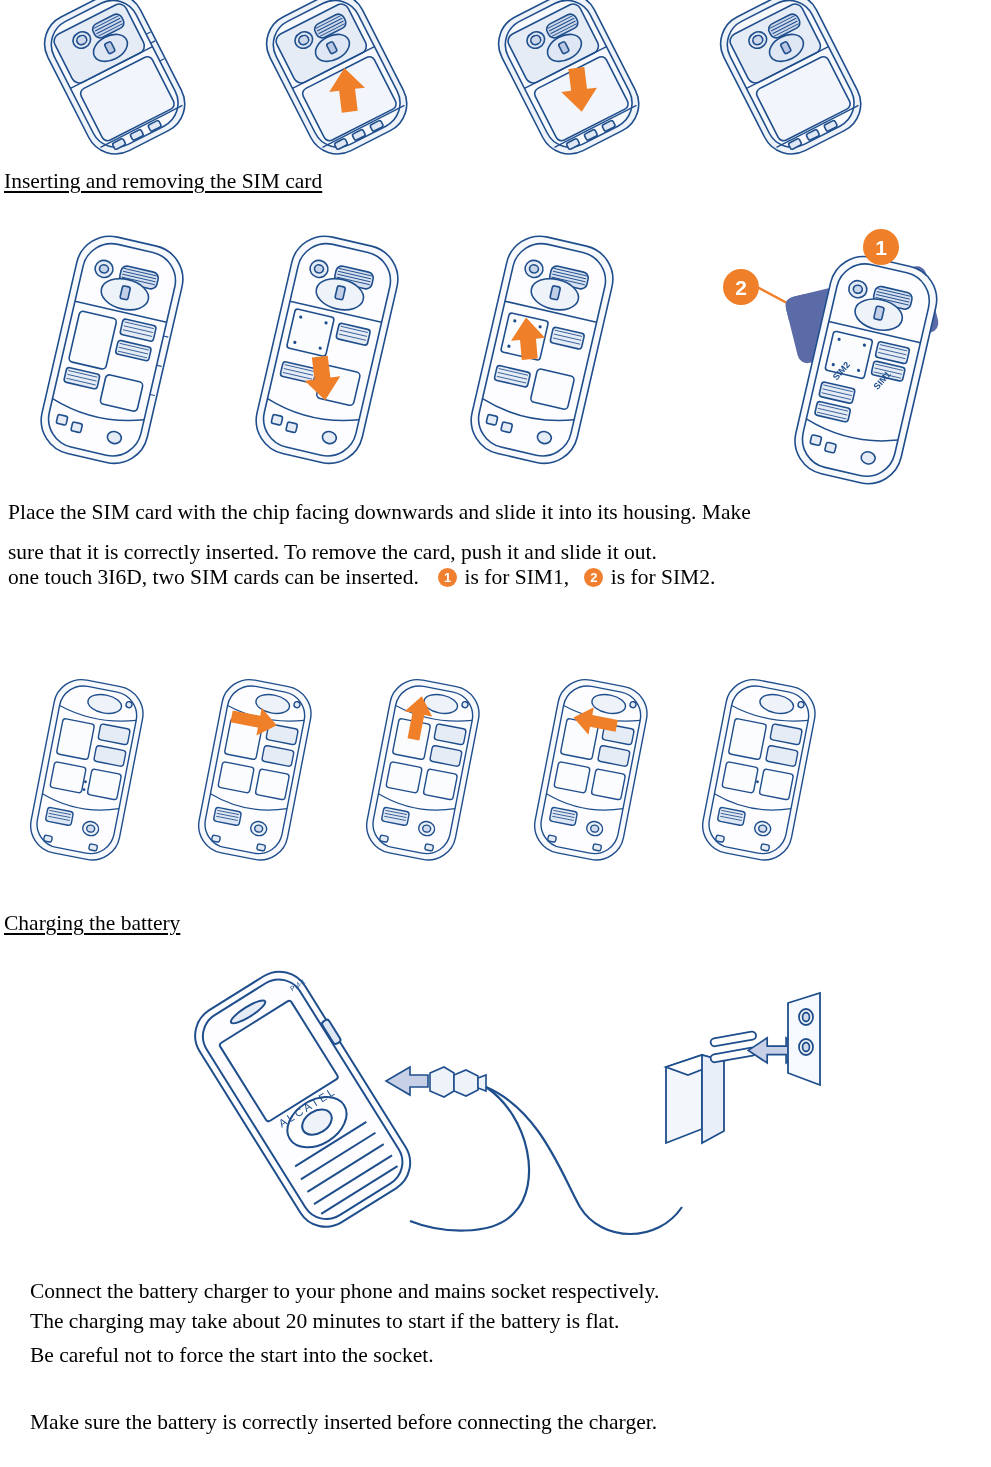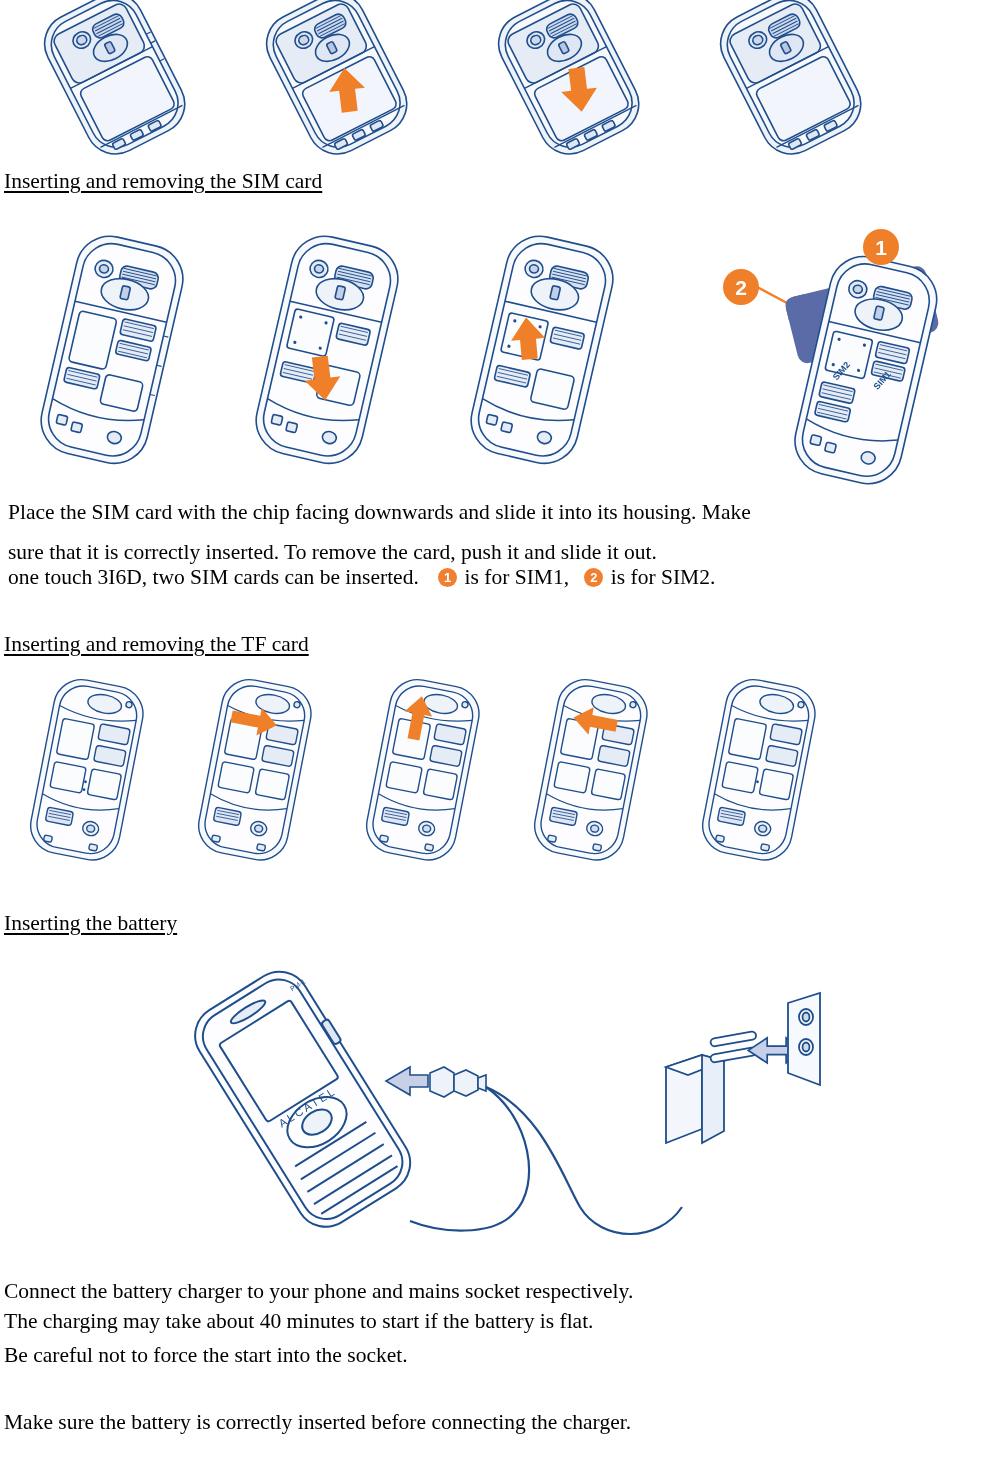--- a/index.html
+++ b/index.html
@@ -45,21 +45,21 @@
     background:#f08030;
     color:#fff;
     font-family:"Liberation Sans","DejaVu Sans",sans-serif;
     font-size:13px;
     font-weight:bold;
     line-height:19px;
     text-align:center;
     vertical-align:2px;
     margin:0 2px;
   }
-  .blk{position:absolute;font-size:21.5px;line-height:37px;white-space:nowrap;}
+  .blk{position:absolute;font-size:21.5px;line-height:37px;white-space:nowrap;margin-left:26px;}
 </style>
 </head>
 <body>
 
 <div class="page">
 
   <div class="fig-row" style="left:10px;top:-8px;gap:0;">
 
     <div class="fig-cell" style="width:212px;">
       <svg width="212" height="160" viewBox="0 0 212 160">
@@ -335,21 +335,20 @@
   <div class="para" style="left:8px;top:492px;">Place the SIM card with the chip facing downwards and slide it into its housing. Make</div>
 
   <div class="para" style="left:8px;top:557px;">
     <span>one touch 3I6D, two SIM cards can be inserted.</span>
     <span class="badge-inline" style="margin-left:14px;">1</span>
     <span>is for SIM1,</span>
     <span class="badge-inline" style="margin-left:10px;">2</span>
     <span>is for SIM2.</span>
   </div>
 
-  <div class="heading" style="left:4px;top:634px;">Inserting and removing the TF card</div>
 
   <div class="fig-row" style="left:4px;top:672px;gap:0;">
 
     <div class="fig-cell" style="width:168px;">
       <svg width="168" height="195" viewBox="0 0 168 195">
         <g transform="rotate(11 84 97)">
           <g fill="#f7f9fd" stroke="#1f4e8c" stroke-width="1.4">
             <rect x="38" y="10" width="90" height="176" rx="28"></rect>
             <rect x="44" y="16" width="78" height="164" rx="24" fill="#fdfdff"></rect>
             <path d="M44 40q39 12 78 0" fill="none" stroke-width="1.2"></path>
@@ -482,21 +481,21 @@
             <ellipse cx="98" cy="155" rx="8" ry="7" fill="#eef2f9"></ellipse>
             <ellipse cx="98" cy="155" rx="4" ry="3.5" fill="#d3ddee"></ellipse>
             <rect x="54" y="170" width="8" height="6" rx="2" fill="#e6ecf6"></rect>
             <rect x="100" y="170" width="8" height="6" rx="2" fill="#e6ecf6"></rect>
           </g>
         </g>
       </svg>
     </div>
   </div>
 
-  <div class="heading" style="left:4px;top:913px;">Inserting the battery</div>
+  <div class="heading" style="left:4px;top:913px;">Charging the battery</div>
 
   <div style="position:absolute;left:110px;top:945px;">
     <svg width="720" height="300" viewBox="0 0 720 300">
 
       <g transform="rotate(-32 190 150)">
         <g fill="#fdfdff" stroke="#1f4e8c" stroke-width="2">
           <rect x="128" y="30" width="124" height="250" rx="30"></rect>
           <rect x="135" y="37" width="110" height="236" rx="25"></rect>
           <ellipse cx="190" cy="52" rx="20" ry="5" fill="#e6ecf6"></ellipse>
           <rect x="148" y="64" width="84" height="92" rx="3" fill="#ffffff"></rect>
@@ -538,17 +537,17 @@
         <path d="M678 58 l32 -10 l0 92 l-32 -12 z" fill="#f6f9fd"></path>
         <ellipse cx="696" cy="72" rx="7" ry="8" fill="#ffffff"></ellipse>
         <ellipse cx="696" cy="72" rx="3.5" ry="4.5" fill="#cfd9ec"></ellipse>
         <ellipse cx="696" cy="102" rx="7" ry="8" fill="#ffffff"></ellipse>
         <ellipse cx="696" cy="102" rx="3.5" ry="4.5" fill="#cfd9ec"></ellipse>
       </g>
     </svg>
   </div>
 
   <div class="blk" style="left:4px;top:1273px;">Connect the battery charger to your phone and mains socket respectively.</div>
-  <div class="blk" style="left:4px;top:1303px;">The charging may take about 40 minutes to start if the battery is flat.</div>
+  <div class="blk" style="left:4px;top:1303px;">The charging may take about 20 minutes to start if the battery is flat.</div>
   <div class="blk" style="left:4px;top:1337px;">Be careful not to force the start into the socket.</div>
   <div class="blk" style="left:4px;top:1404px;">Make sure the battery is correctly inserted before connecting the charger.</div>
 
 </div>
 
 </body></html>

